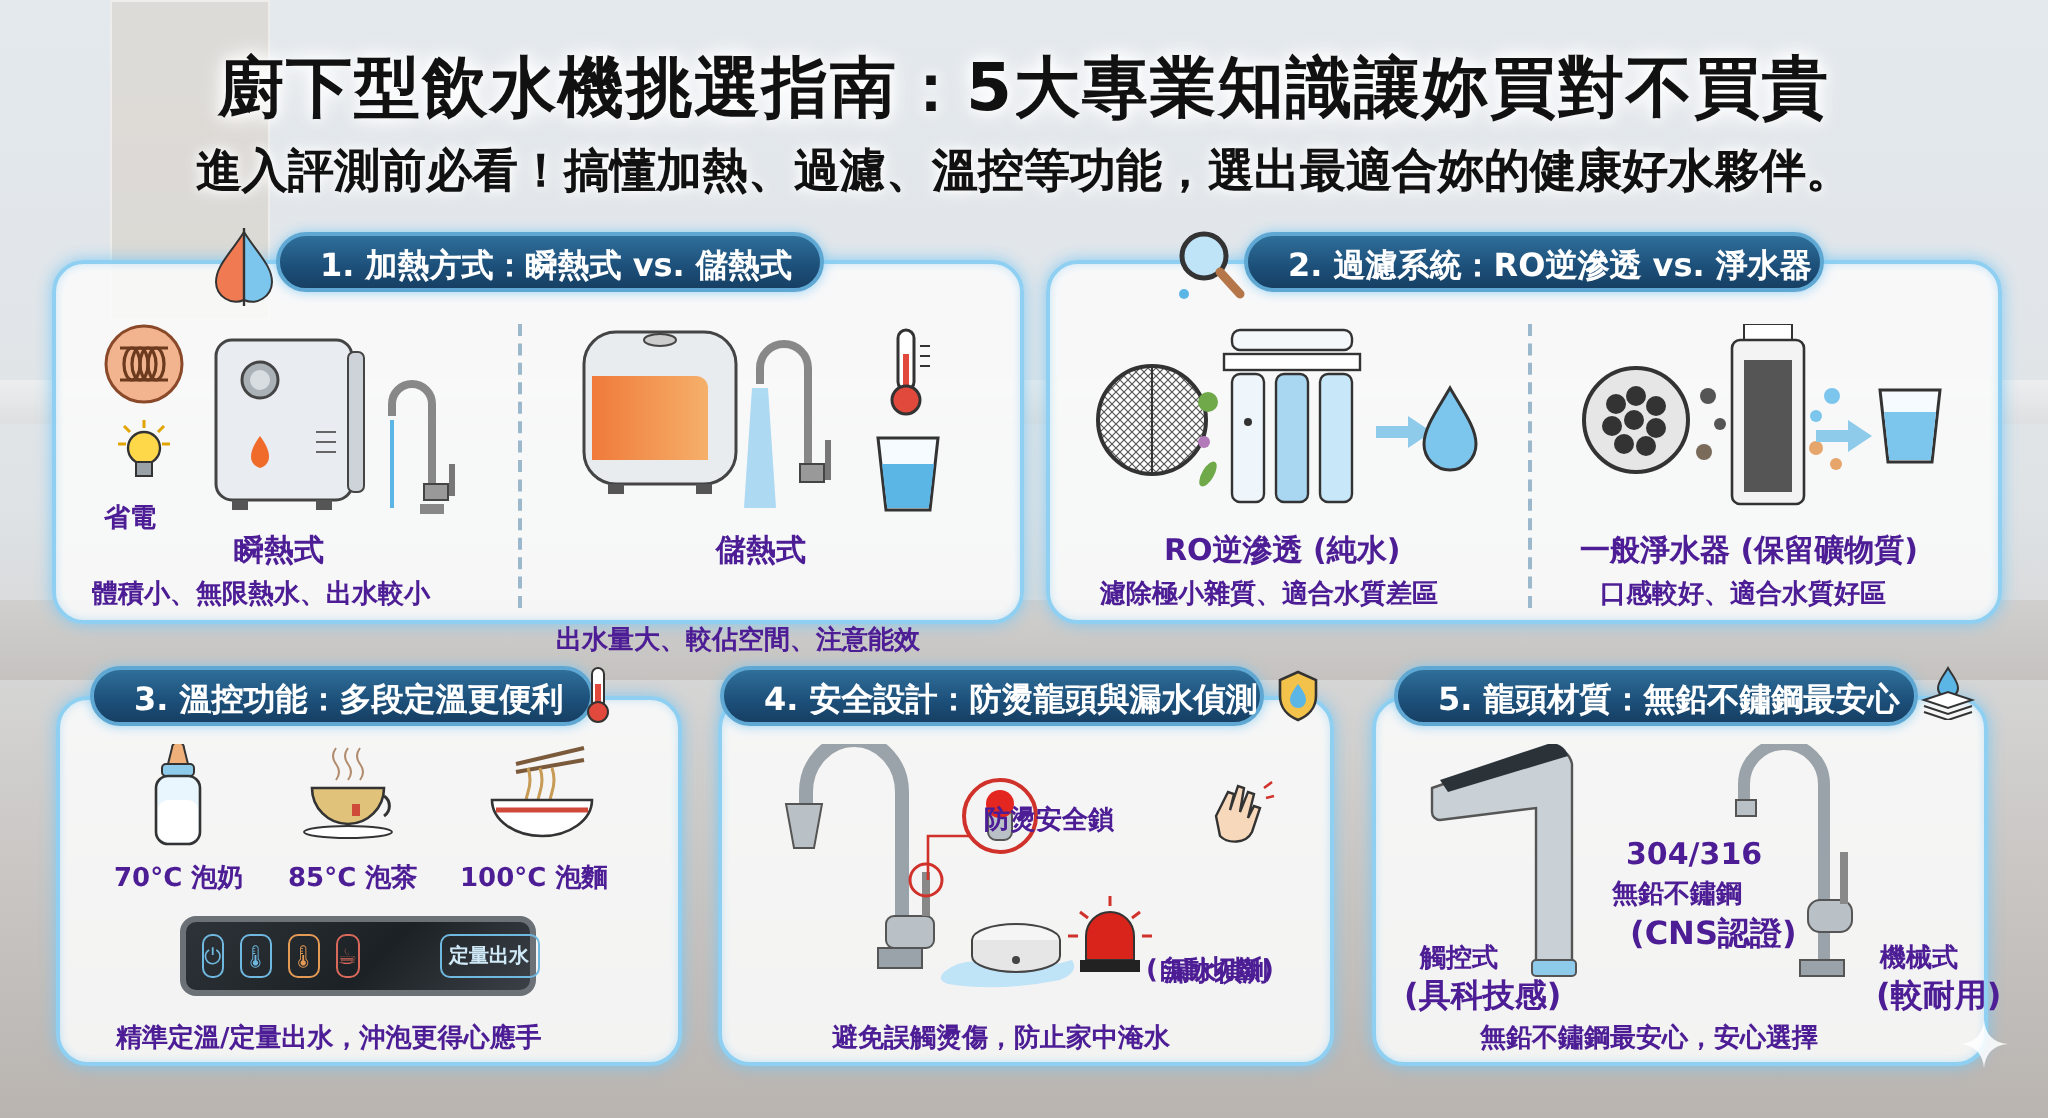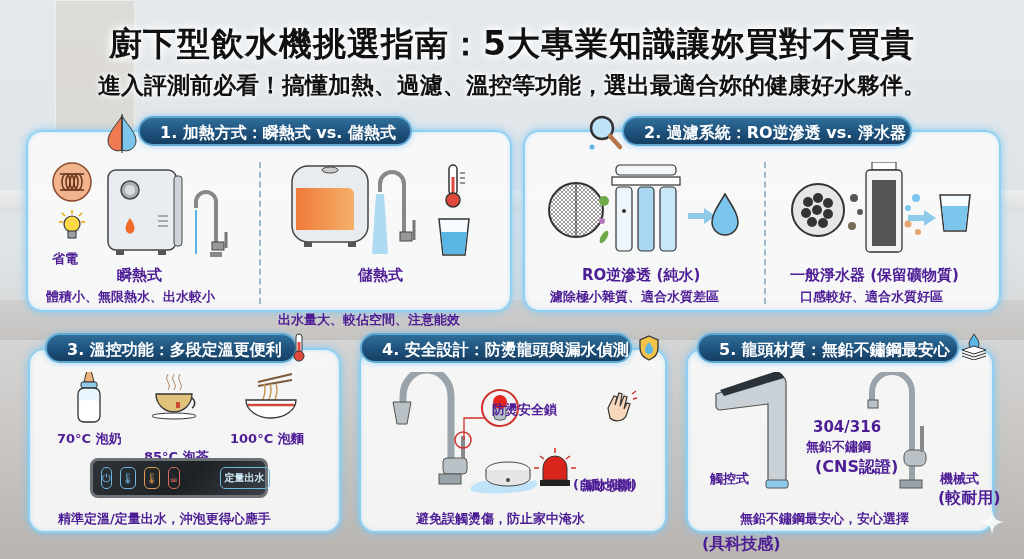--- a/index.html
+++ b/index.html
@@ -276,21 +276,21 @@
     <line x1="14" y1="14" x2="48" y2="8" stroke="#7a5a3a" stroke-width="2"></line>
   <g stroke="#c79a55" fill="none" stroke-width="1.5">
       <path d="M20 12 q2 6 0 12 q-2 6 0 10"></path>
       <path d="M26 12 q2 6 0 12 q-2 6 0 10"></path>
       <path d="M32 12 q2 6 0 12 q-2 6 0 10"></path>
     </g>
   <path d="M2 28 h50 a25 18 0 0 1 -50 0z" fill="#fff" stroke="#333" stroke-width="1.3"></path>
   <line x1="4" y1="33" x2="50" y2="33" stroke="#d04a3a" stroke-width="2.5"></line>
 </svg>
 <div class="lbl lbl-md" style="left:57px;top:430px;">70°C 泡奶</div>
-<div class="lbl lbl-md" style="left:144px;top:448px;text-align:center;">85°C 泡茶</div>
+<div class="lbl lbl-md" style="left:144px;top:430px;text-align:center;">85°C 泡茶</div>
 <div class="lbl lbl-md" style="left:230px;top:430px;">100°C 泡麵</div>
 
 <div class="touchbar">
   <div class="tb-btn">
       <span>⏻</span>
     </div>
   <div class="tb-btn">
       <span>🌡</span>
     </div>
   <div class="tb-btn orange">
@@ -363,21 +363,21 @@
   <path d="M2 21 l12 4 l12 -4" fill="none" stroke="#333"></path>
   <path d="M2 24 l12 4 l12 -4" fill="none" stroke="#333"></path>
 </svg>
 
 <svg style="position:absolute;left:714px;top:372px;" width="76" height="120" viewBox="0 0 76 120">
   <path d="M2 22 l58 -20 a10 10 0 0 1 12 8 l0 100 h-18 v-78 l-48 6 a4 4 0 0 1 -4 -4z" fill="#c9d1d6" stroke="#555" stroke-width="1.2"></path>
   <path d="M6 18 l54 -18 a8 8 0 0 1 10 6 l-60 18z" fill="#2b3238"></path>
   <rect x="52" y="108" width="22" height="8" rx="2" fill="#8ecbeb" stroke="#555"></rect>
 </svg>
 <div class="lbl lbl-md" style="left:710px;top:470px;">觸控式</div>
-<div class="lbl lbl-sm" style="left:702px;top:488px;margin-top:46px;">(具科技感)</div>
+<div class="lbl lbl-sm" style="left:702px;top:488px;">(具科技感)</div>
 
 <div class="lbl lbl-lg" style="left:813px;top:418px;">304/316</div>
 <div class="lbl lbl-md" style="left:806px;top:438px;">無鉛不鏽鋼</div>
 <div class="lbl lbl-sm" style="left:815px;top:457px;">(CNS認證)</div>
 
 <svg style="position:absolute;left:866px;top:372px;" width="70" height="122" viewBox="0 0 70 122">
   <path d="M6 30 v-10 a20 20 0 0 1 40 0 v92" fill="none" stroke="#9aa3a9" stroke-width="6"></path>
   <rect x="2" y="28" width="10" height="8" fill="#b9c1c6" stroke="#555"></rect>
   <rect x="38" y="78" width="22" height="16" rx="6" fill="#b9c1c6" stroke="#555"></rect>
   <line x1="56" y1="54" x2="56" y2="80" stroke="#888" stroke-width="4"></line>

